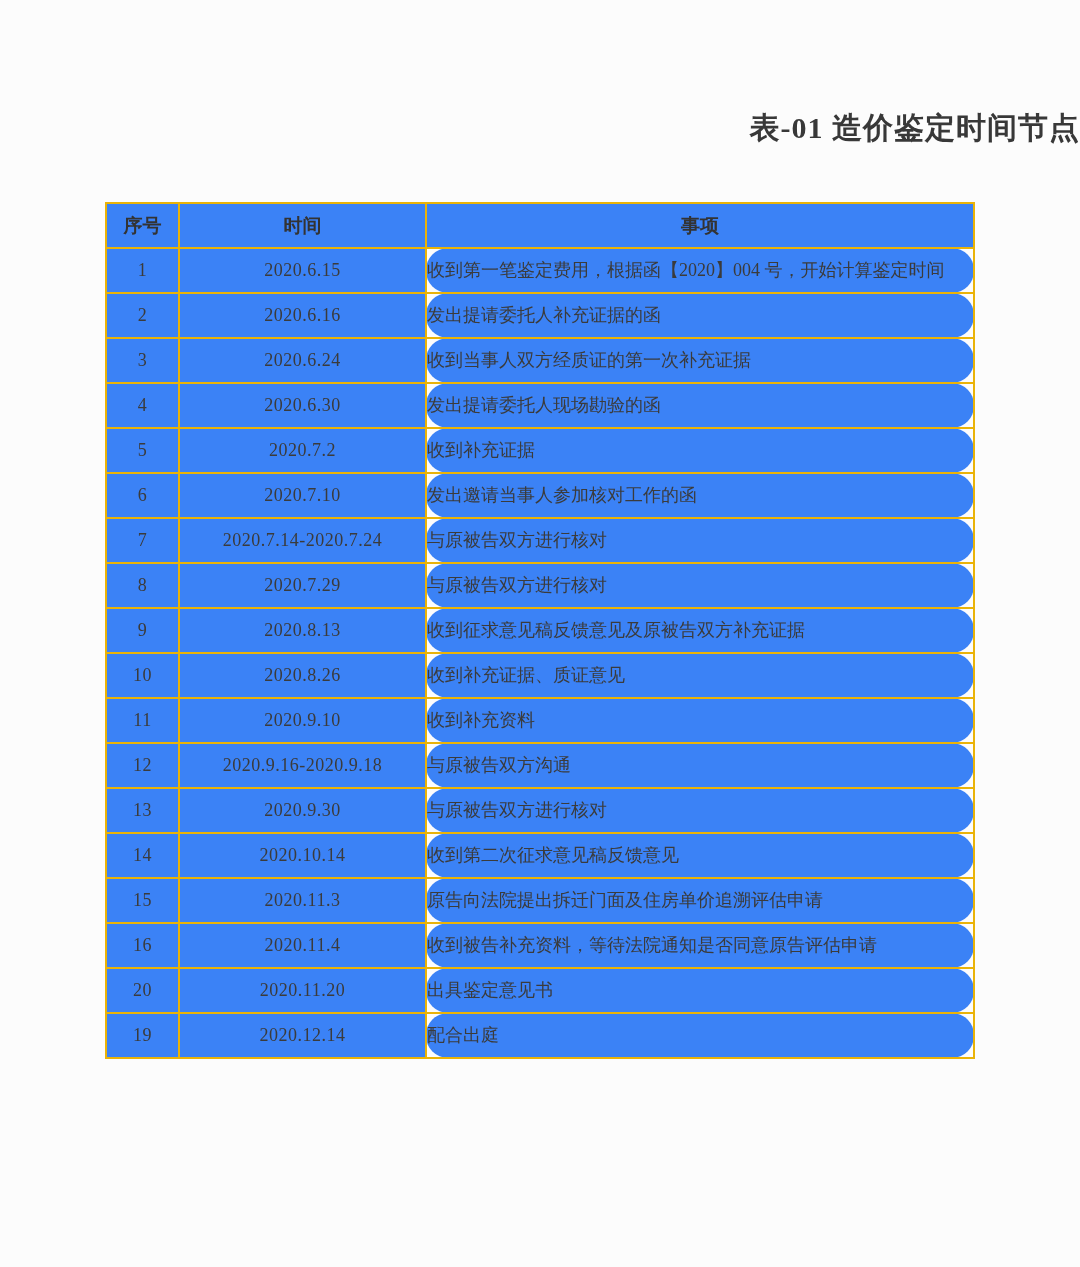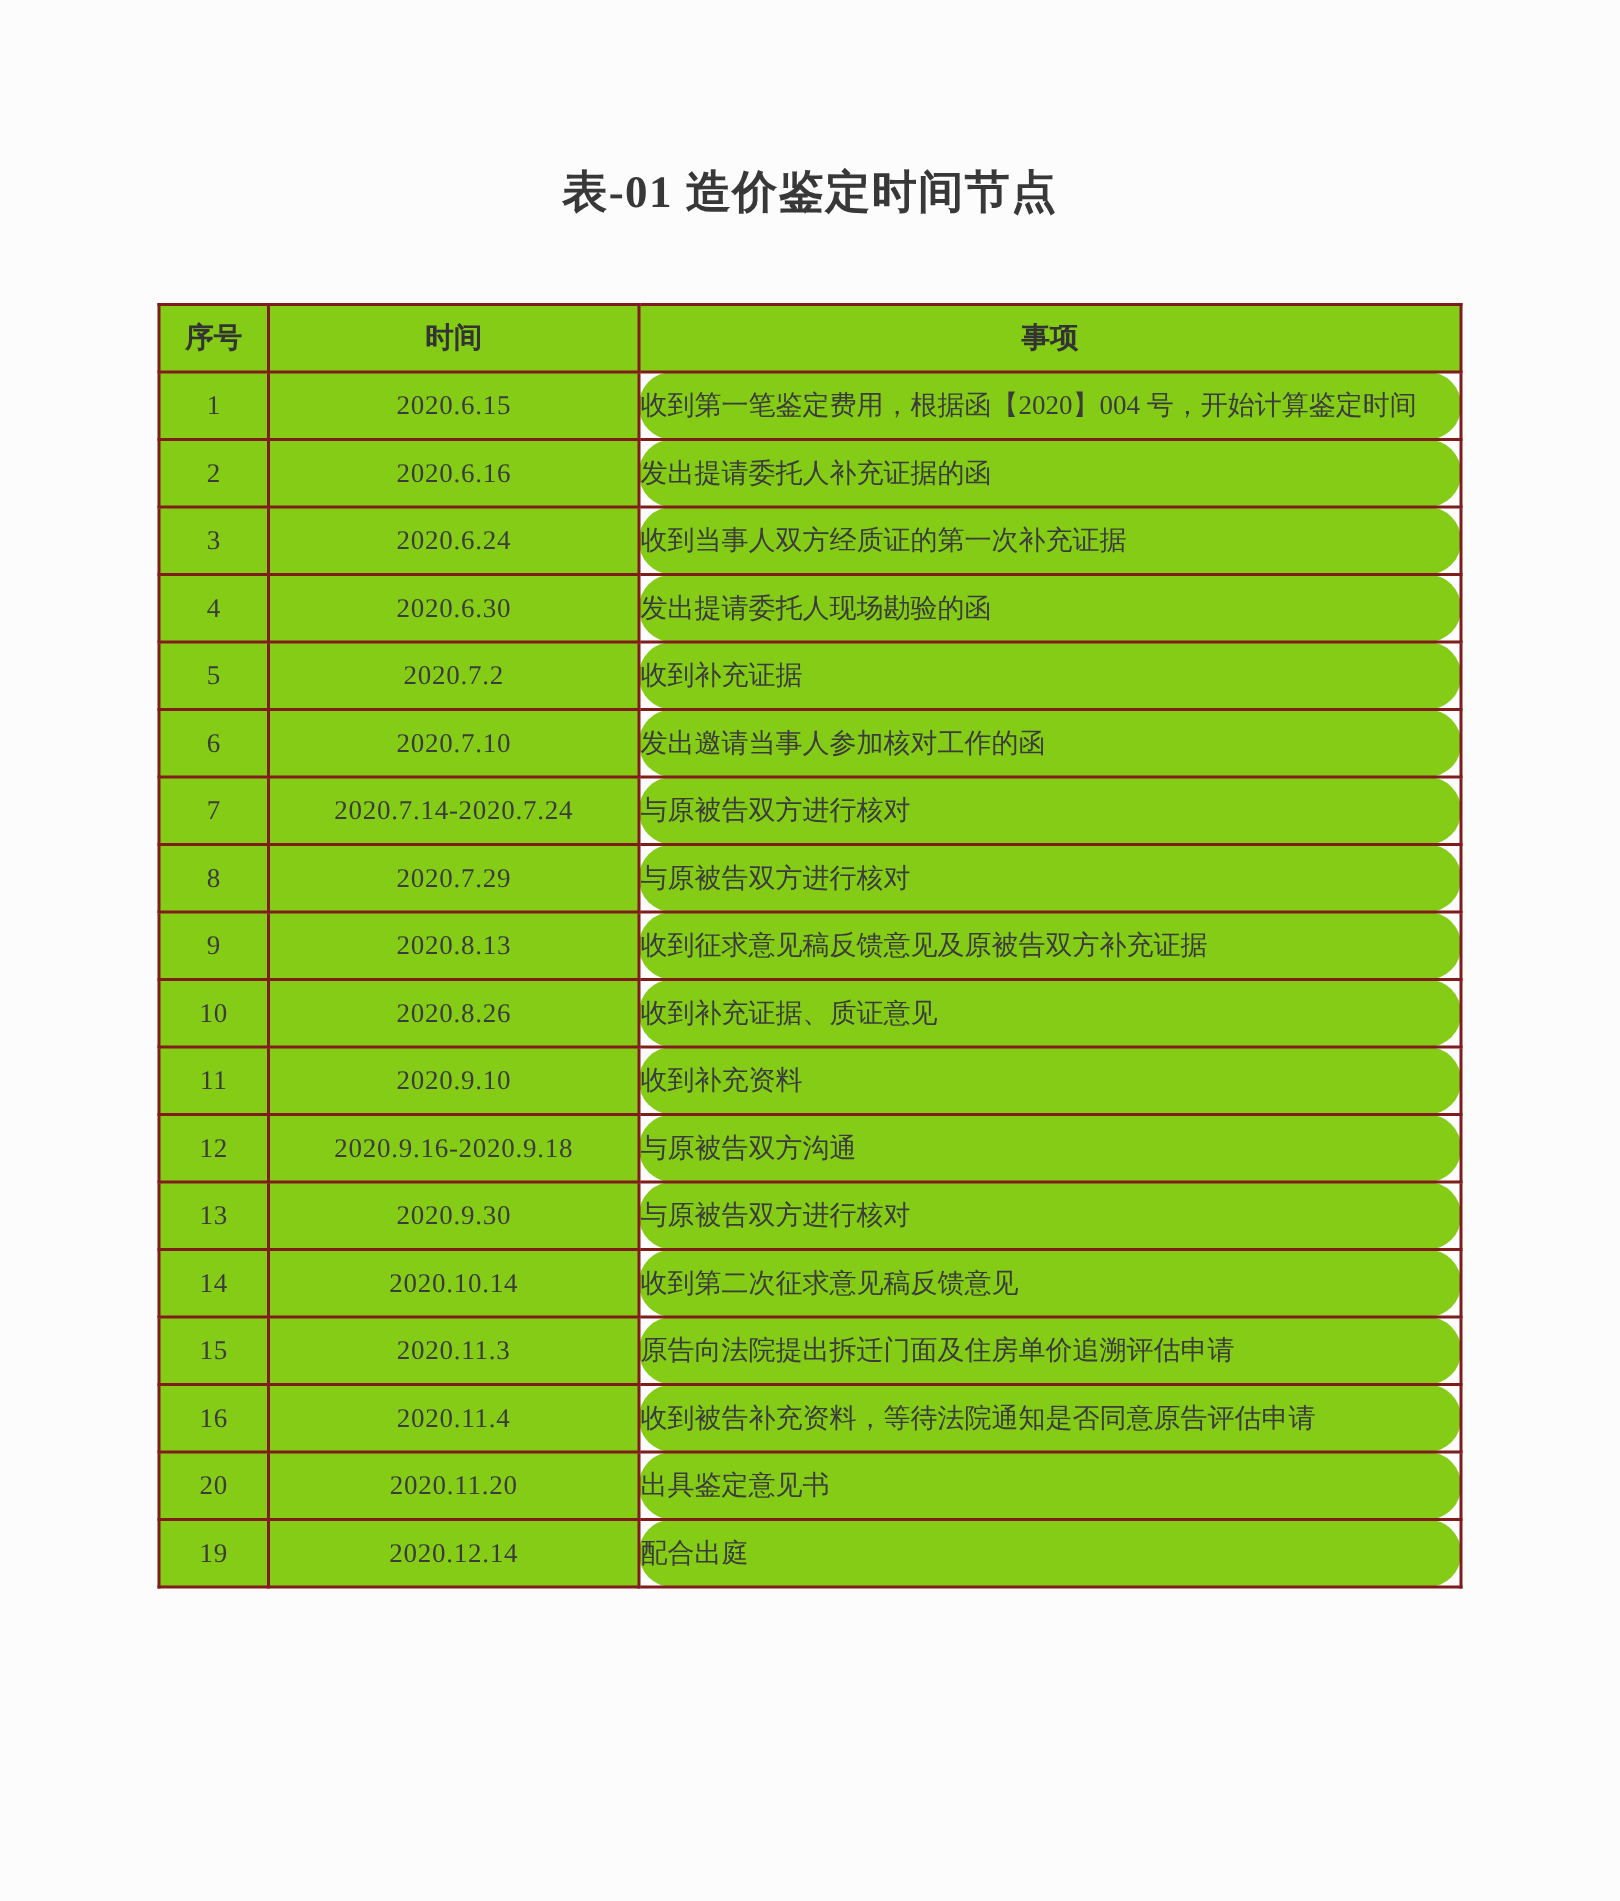--- a/index.html
+++ b/index.html
@@ -11,44 +11,44 @@
     font-family: "Liberation Serif", "DejaVu Serif", serif;
     color: #3b3b3b;
     overflow: hidden;
   }
   .doc-title {
     position: absolute;
     top: 108px;
     left: 0;
     width: 100%;
     margin: 0;
-    text-align: center;
+    text-align: right;
     font-size: 30px;
     font-weight: bold;
     letter-spacing: 1px;
     color: #383838;
   }
   table.timeline {
     position: absolute;
     left: 105px;
     top: 202px;
     width: 870px;
     border-collapse: collapse;
     table-layout: fixed;
     font-size: 18px;
     color: #3b3b3b;
   }
   table.timeline col.c-no   { width: 73px; }
   table.timeline col.c-date { width: 247px; }
   table.timeline th, table.timeline td {
-    border: 2px solid #7f1d1d;
+    border: 2px solid #eab308;
     line-height: 43px;
     padding: 0;
     vertical-align: middle;
-    background: #84cc16;
+    background: #3b82f6;
   }
   table.timeline th {
     height: 43px;
     font-size: 19px;
     font-weight: bold;
     text-align: center;
     color: #333;
   }
   td.cell-no, td.cell-date {
     text-align: center;

